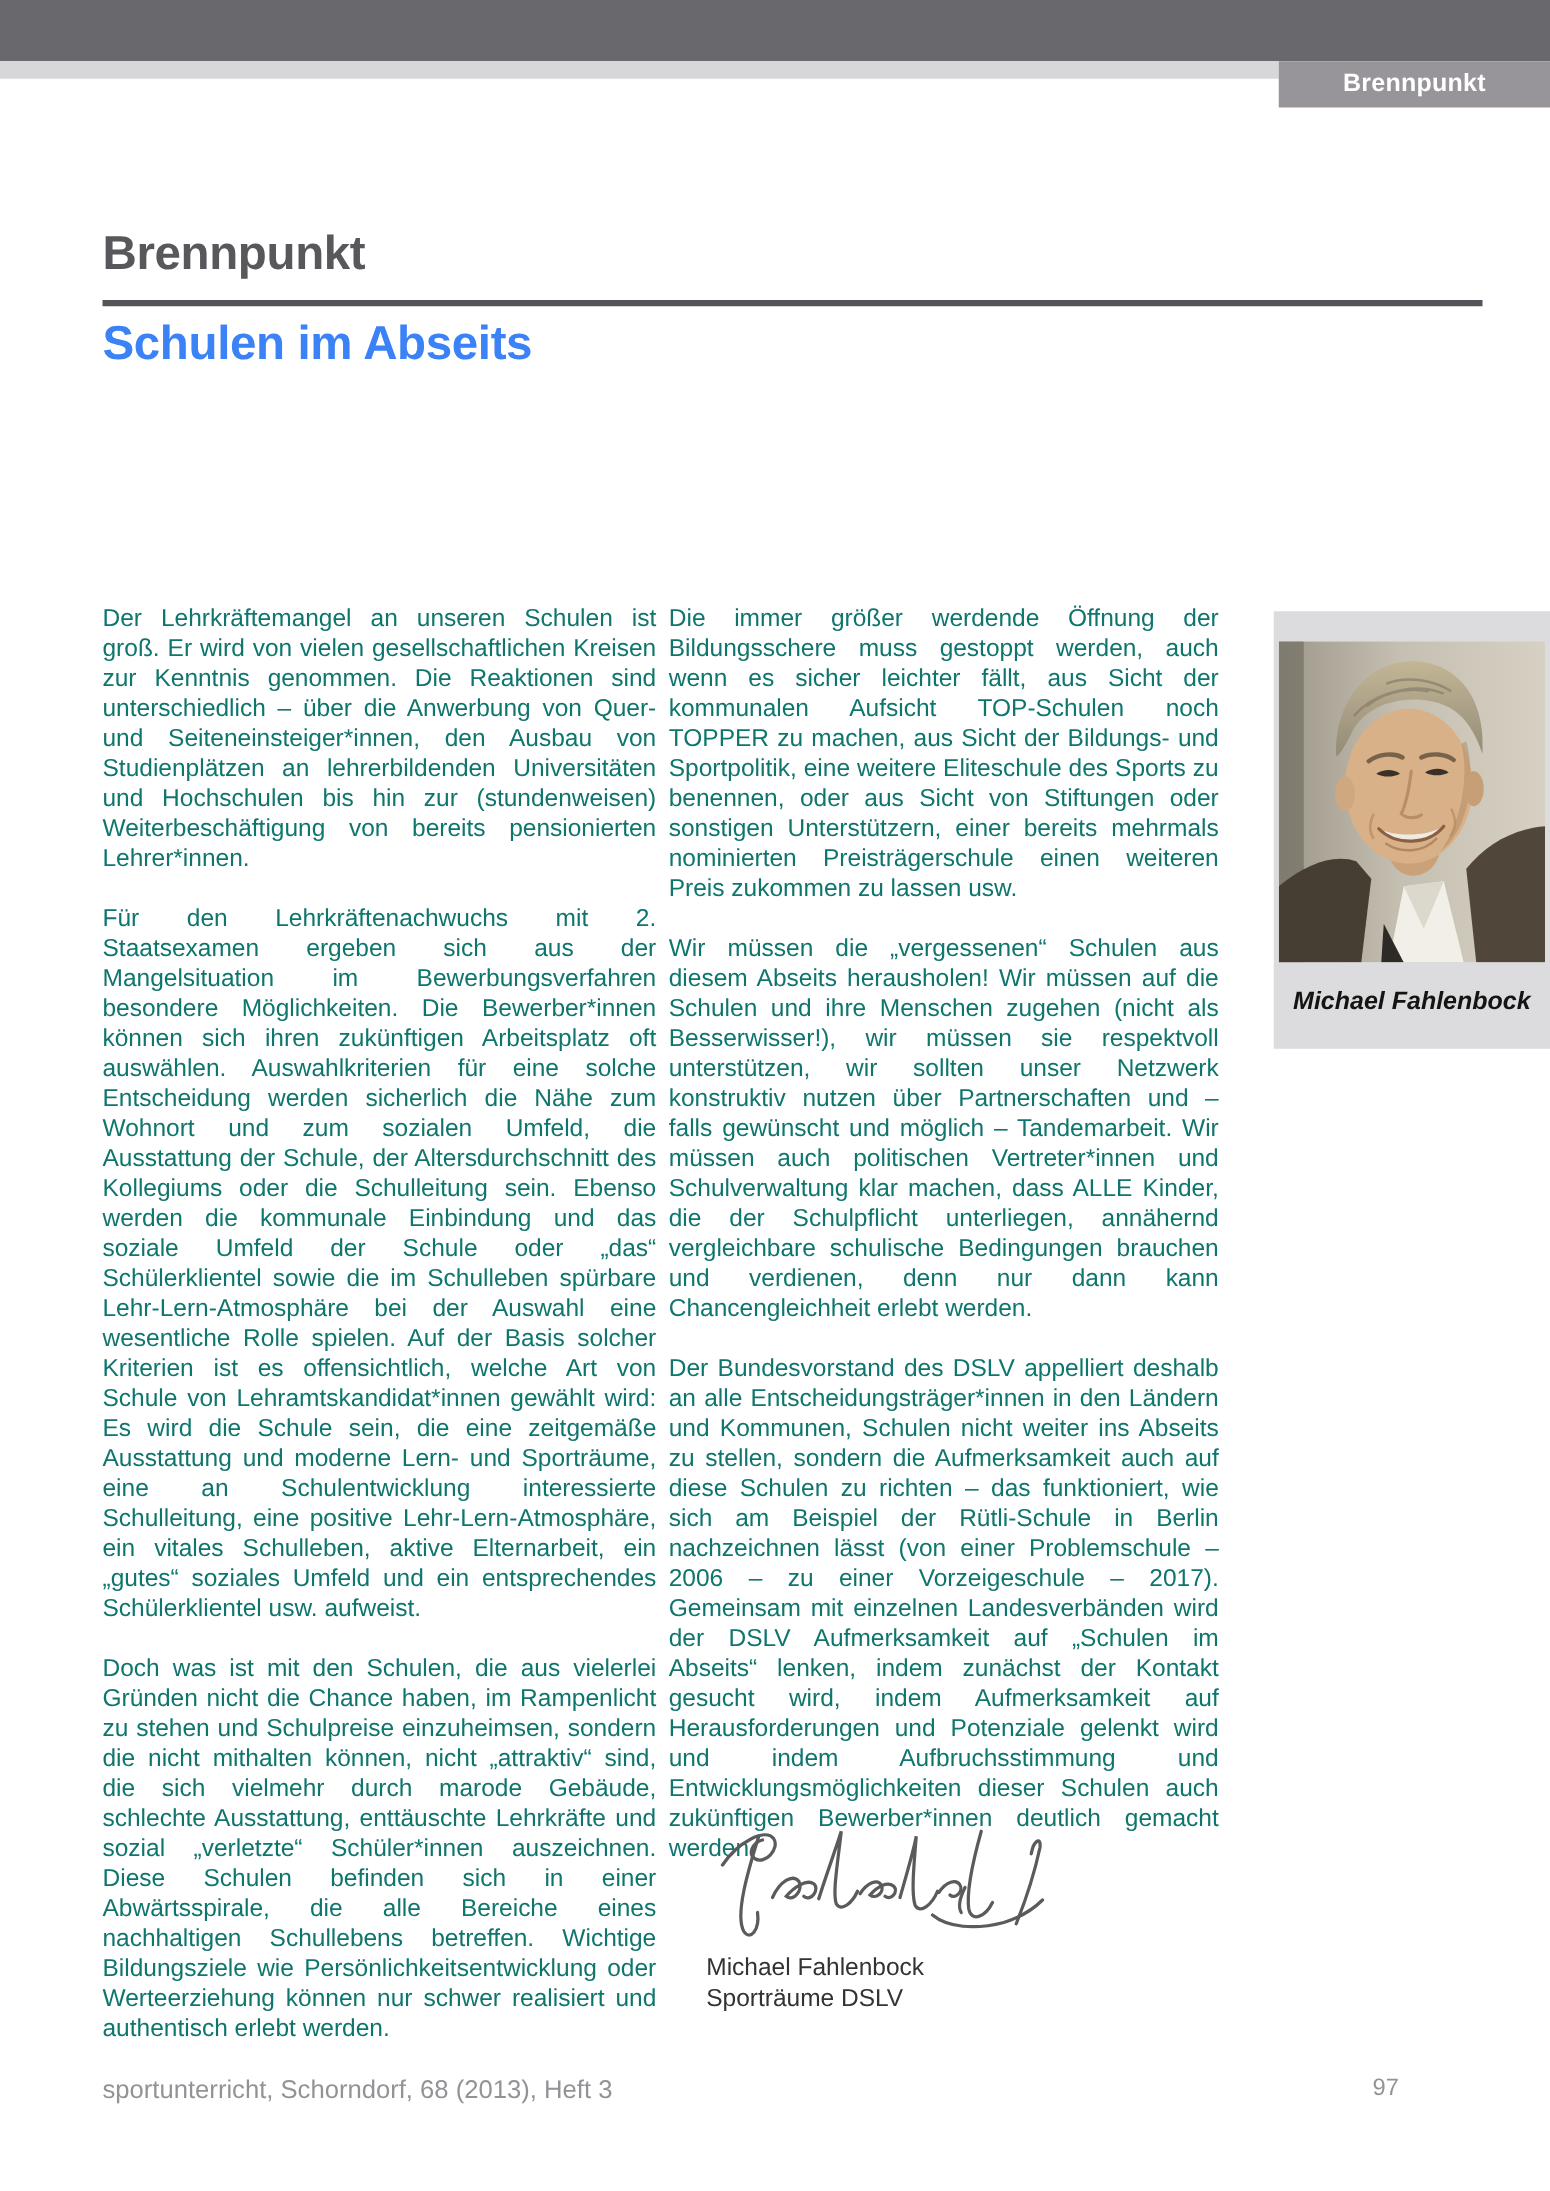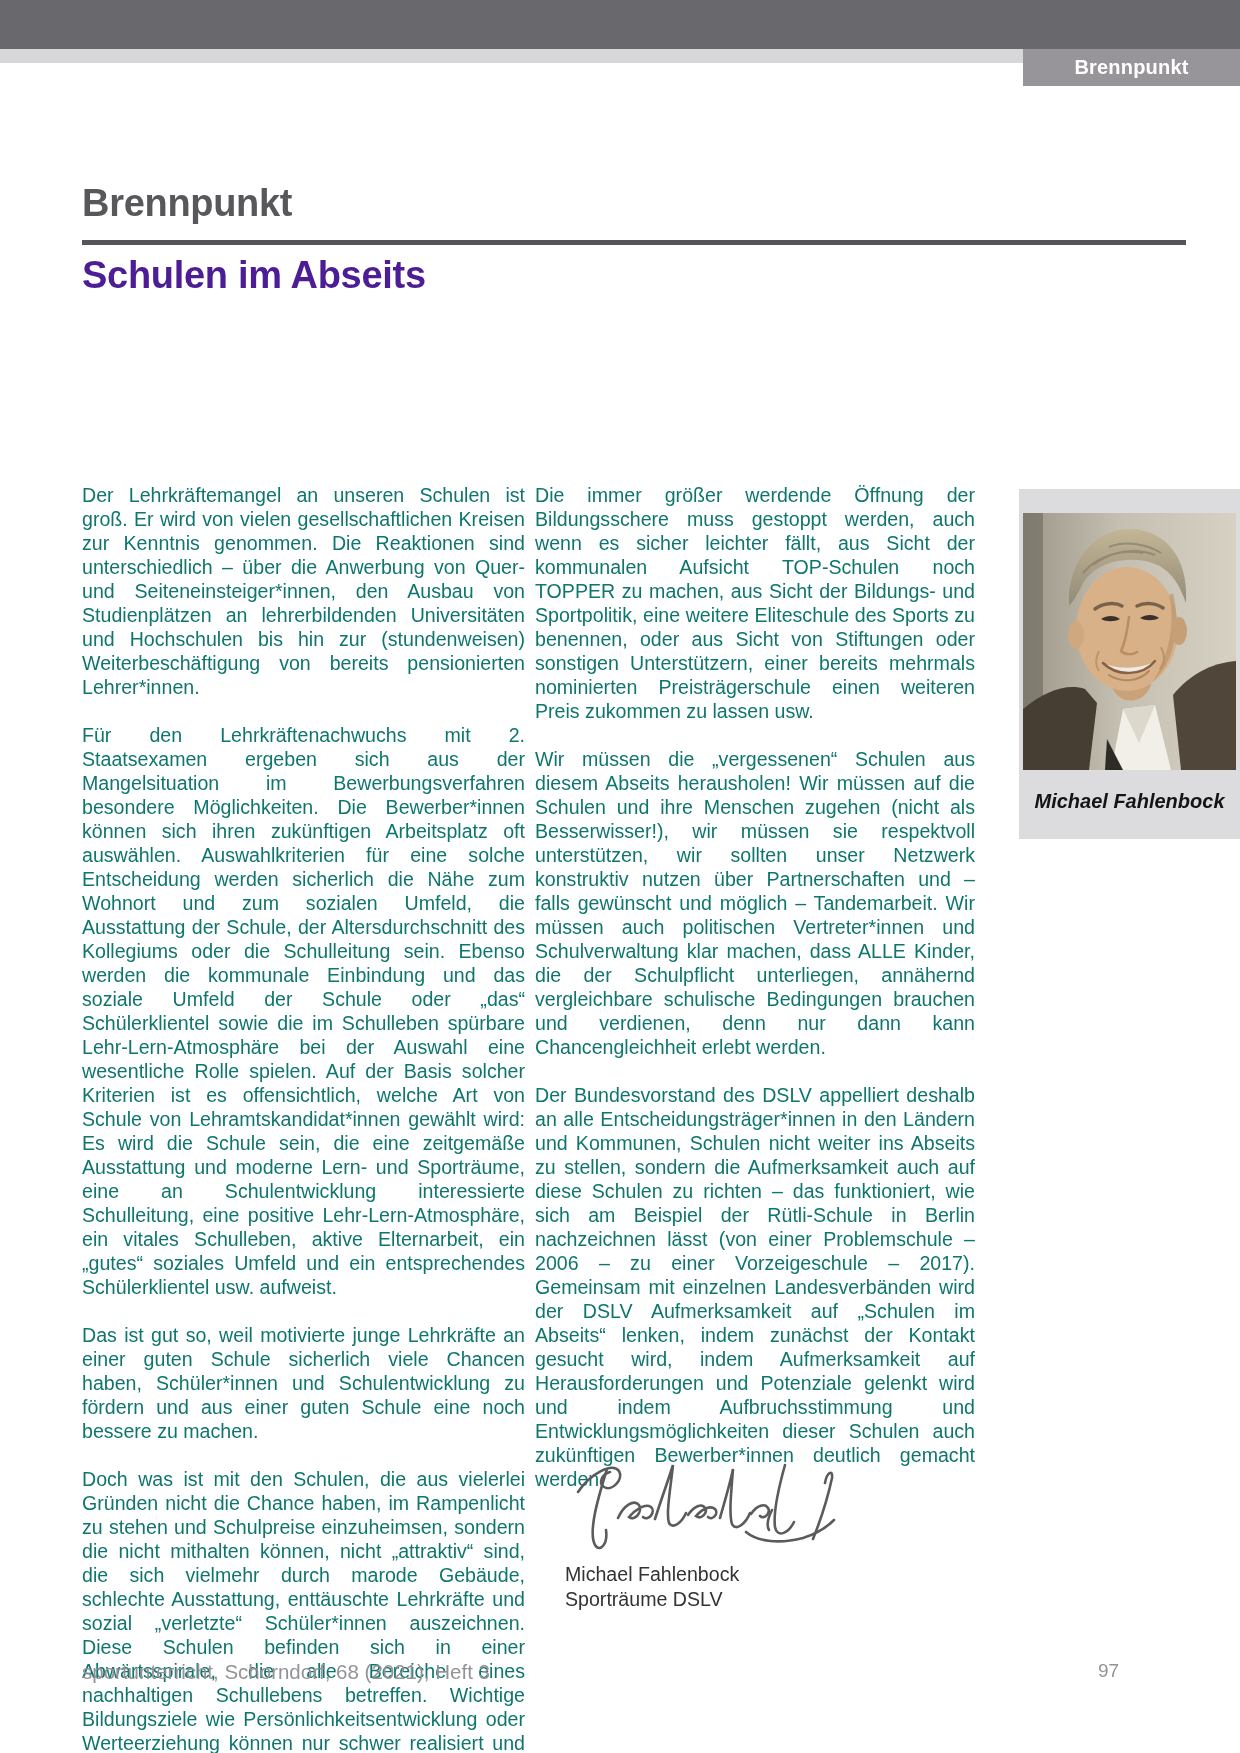--- a/index.html
+++ b/index.html
@@ -15,21 +15,21 @@
     color:#ffffff;font-weight:bold;font-size:20px;display:flex;align-items:center;justify-content:center;
     letter-spacing:0.2px;
   }
   
   .section-title{
     position:absolute;left:82px;top:182px;font-size:38px;font-weight:bold;color:#58575b;
     letter-spacing:-0.3px;
   }
   .title-rule{position:absolute;left:82px;top:240px;width:1104px;height:5px;background:#55545a;}
   .article-title{
-    position:absolute;left:82px;top:254px;font-size:38px;font-weight:bold;color:#4c1d95;
+    position:absolute;left:82px;top:254px;font-size:38px;font-weight:bold;color:#3b82f6;
     letter-spacing:-0.3px;
   }
   
   .col{position:absolute;top:483px;}
   .col-left{left:82px;width:443px;}
   .col-right{left:535px;width:440px;}
   .col p{
     margin:0 0 24px 0;font-size:19.6px;line-height:24px;color:#0f766e;
     text-align:justify;hyphens:auto;-webkit-hyphens:auto;
   }
@@ -57,21 +57,20 @@
   <span>Brennpunkt</span>
 </div>
 
 <div class="section-title">Brennpunkt</div>
 <div class="title-rule"></div>
 <div class="article-title">Schulen im Abseits</div>
 
 <div class="col col-left">
   <p>Der Lehrkräftemangel an unseren Schulen ist groß. Er wird von vielen gesellschaftlichen Kreisen zur Kenntnis genommen. Die Reaktionen sind unterschiedlich – über die Anwerbung von Quer- und Seiteneinsteiger*innen, den Ausbau von Studienplätzen an lehrerbildenden Universitäten und Hochschulen bis hin zur (stundenweisen) Weiterbeschäftigung von bereits pensionierten Lehrer*innen.</p>
   <p>Für den Lehrkräftenachwuchs mit 2. Staatsexamen ergeben sich aus der Mangelsituation im Bewerbungsverfahren besondere Möglichkeiten. Die Bewerber*innen können sich ihren zukünftigen Arbeitsplatz oft auswählen. Auswahlkriterien für eine solche Entscheidung werden sicherlich die Nähe zum Wohnort und zum sozialen Umfeld, die Ausstattung der Schule, der Altersdurchschnitt des Kollegiums oder die Schulleitung sein. Ebenso werden die kommunale Einbindung und das soziale Umfeld der Schule oder „das“ Schülerklientel sowie die im Schulleben spürbare Lehr-Lern-Atmosphäre bei der Auswahl eine wesentliche Rolle spielen. Auf der Basis solcher Kriterien ist es offensichtlich, welche Art von Schule von Lehramtskandidat*innen gewählt wird: Es wird die Schule sein, die eine zeitgemäße Ausstattung und moderne Lern- und Sporträume, eine an Schulentwicklung interessierte Schulleitung, eine positive Lehr-Lern-Atmosphäre, ein vitales Schulleben, aktive Elternarbeit, ein „gutes“ soziales Umfeld und ein entsprechendes Schülerklientel usw. aufweist.</p>
-  <p>Das ist gut so, weil motivierte junge Lehrkräfte an einer guten Schule sicherlich viele Chancen haben, Schüler*innen und Schulentwicklung zu fördern und aus einer guten Schule eine noch bessere zu machen.</p>
   <p>Doch was ist mit den Schulen, die aus vielerlei Gründen nicht die Chance haben, im Rampenlicht zu stehen und Schulpreise einzuheimsen, sondern die nicht mithalten können, nicht „attraktiv“ sind, die sich vielmehr durch marode Gebäude, schlechte Ausstattung, enttäuschte Lehrkräfte und sozial „verletzte“ Schüler*innen auszeichnen. Diese Schulen befinden sich in einer Abwärtsspirale, die alle Bereiche eines nachhaltigen Schullebens betreffen. Wichtige Bildungsziele wie Persönlichkeitsentwicklung oder Werteerziehung können nur schwer realisiert und authentisch erlebt werden.</p>
 </div>
 
 <div class="col col-right">
   <p>Die immer größer werdende Öffnung der Bildungsschere muss gestoppt werden, auch wenn es sicher leichter fällt, aus Sicht der kommunalen Aufsicht TOP-Schulen noch TOPPER zu machen, aus Sicht der Bildungs- und Sportpolitik, eine weitere Eliteschule des Sports zu benennen, oder aus Sicht von Stiftungen oder sonstigen Unterstützern, einer bereits mehrmals nominierten Preisträgerschule einen weiteren Preis zukommen zu lassen usw.</p>
   <p>Wir müssen die „vergessenen“ Schulen aus diesem Abseits herausholen! Wir müssen auf die Schulen und ihre Menschen zugehen (nicht als Besserwisser!), wir müssen sie respektvoll unterstützen, wir sollten unser Netzwerk konstruktiv nutzen über Partnerschaften und – falls gewünscht und möglich – Tandemarbeit. Wir müssen auch politischen Vertreter*innen und Schulverwaltung klar machen, dass ALLE Kinder, die der Schulpflicht unterliegen, annähernd vergleichbare schulische Bedingungen brauchen und verdienen, denn nur dann kann Chancengleichheit erlebt werden.</p>
   <p>Der Bundesvorstand des DSLV appelliert deshalb an alle Entscheidungsträger*innen in den Ländern und Kommunen, Schulen nicht weiter ins Abseits zu stellen, sondern die Aufmerksamkeit auch auf diese Schulen zu richten – das funktioniert, wie sich am Beispiel der Rütli-Schule in Berlin nachzeichnen lässt (von einer Problemschule – 2006 – zu einer Vorzeigeschule – 2017). Gemeinsam mit einzelnen Landesverbänden wird der DSLV Aufmerksamkeit auf „Schulen im Abseits“ lenken, indem zunächst der Kontakt gesucht wird, indem Aufmerksamkeit auf Herausforderungen und Potenziale gelenkt wird und indem Aufbruchsstimmung und Entwicklungsmöglichkeiten dieser Schulen auch zukünftigen Bewerber*innen deutlich gemacht werden.</p>
 </div>
 
 <div class="photo-box">
@@ -144,14 +143,14 @@
       <path d="M186 80 C198 90 220 92 243 86 C256 82 266 76 274 68"></path>
       <path d="M253 87 C263 62 269 40 272 26 C273 17 267 20 265 31"></path>
     </g>
   </svg>
 </div>
 <div class="sig-name">
   <div>Michael Fahlenbock</div>
   <div>Sporträume DSLV</div>
 </div>
 
-<div class="footer-citation">sportunterricht, Schorndorf, 68 (2021), Heft 3</div>
+<div class="footer-citation">sportunterricht, Schorndorf, 68 (2013), Heft 3</div>
 <div class="footer-page">97</div>
 
 </body></html>

